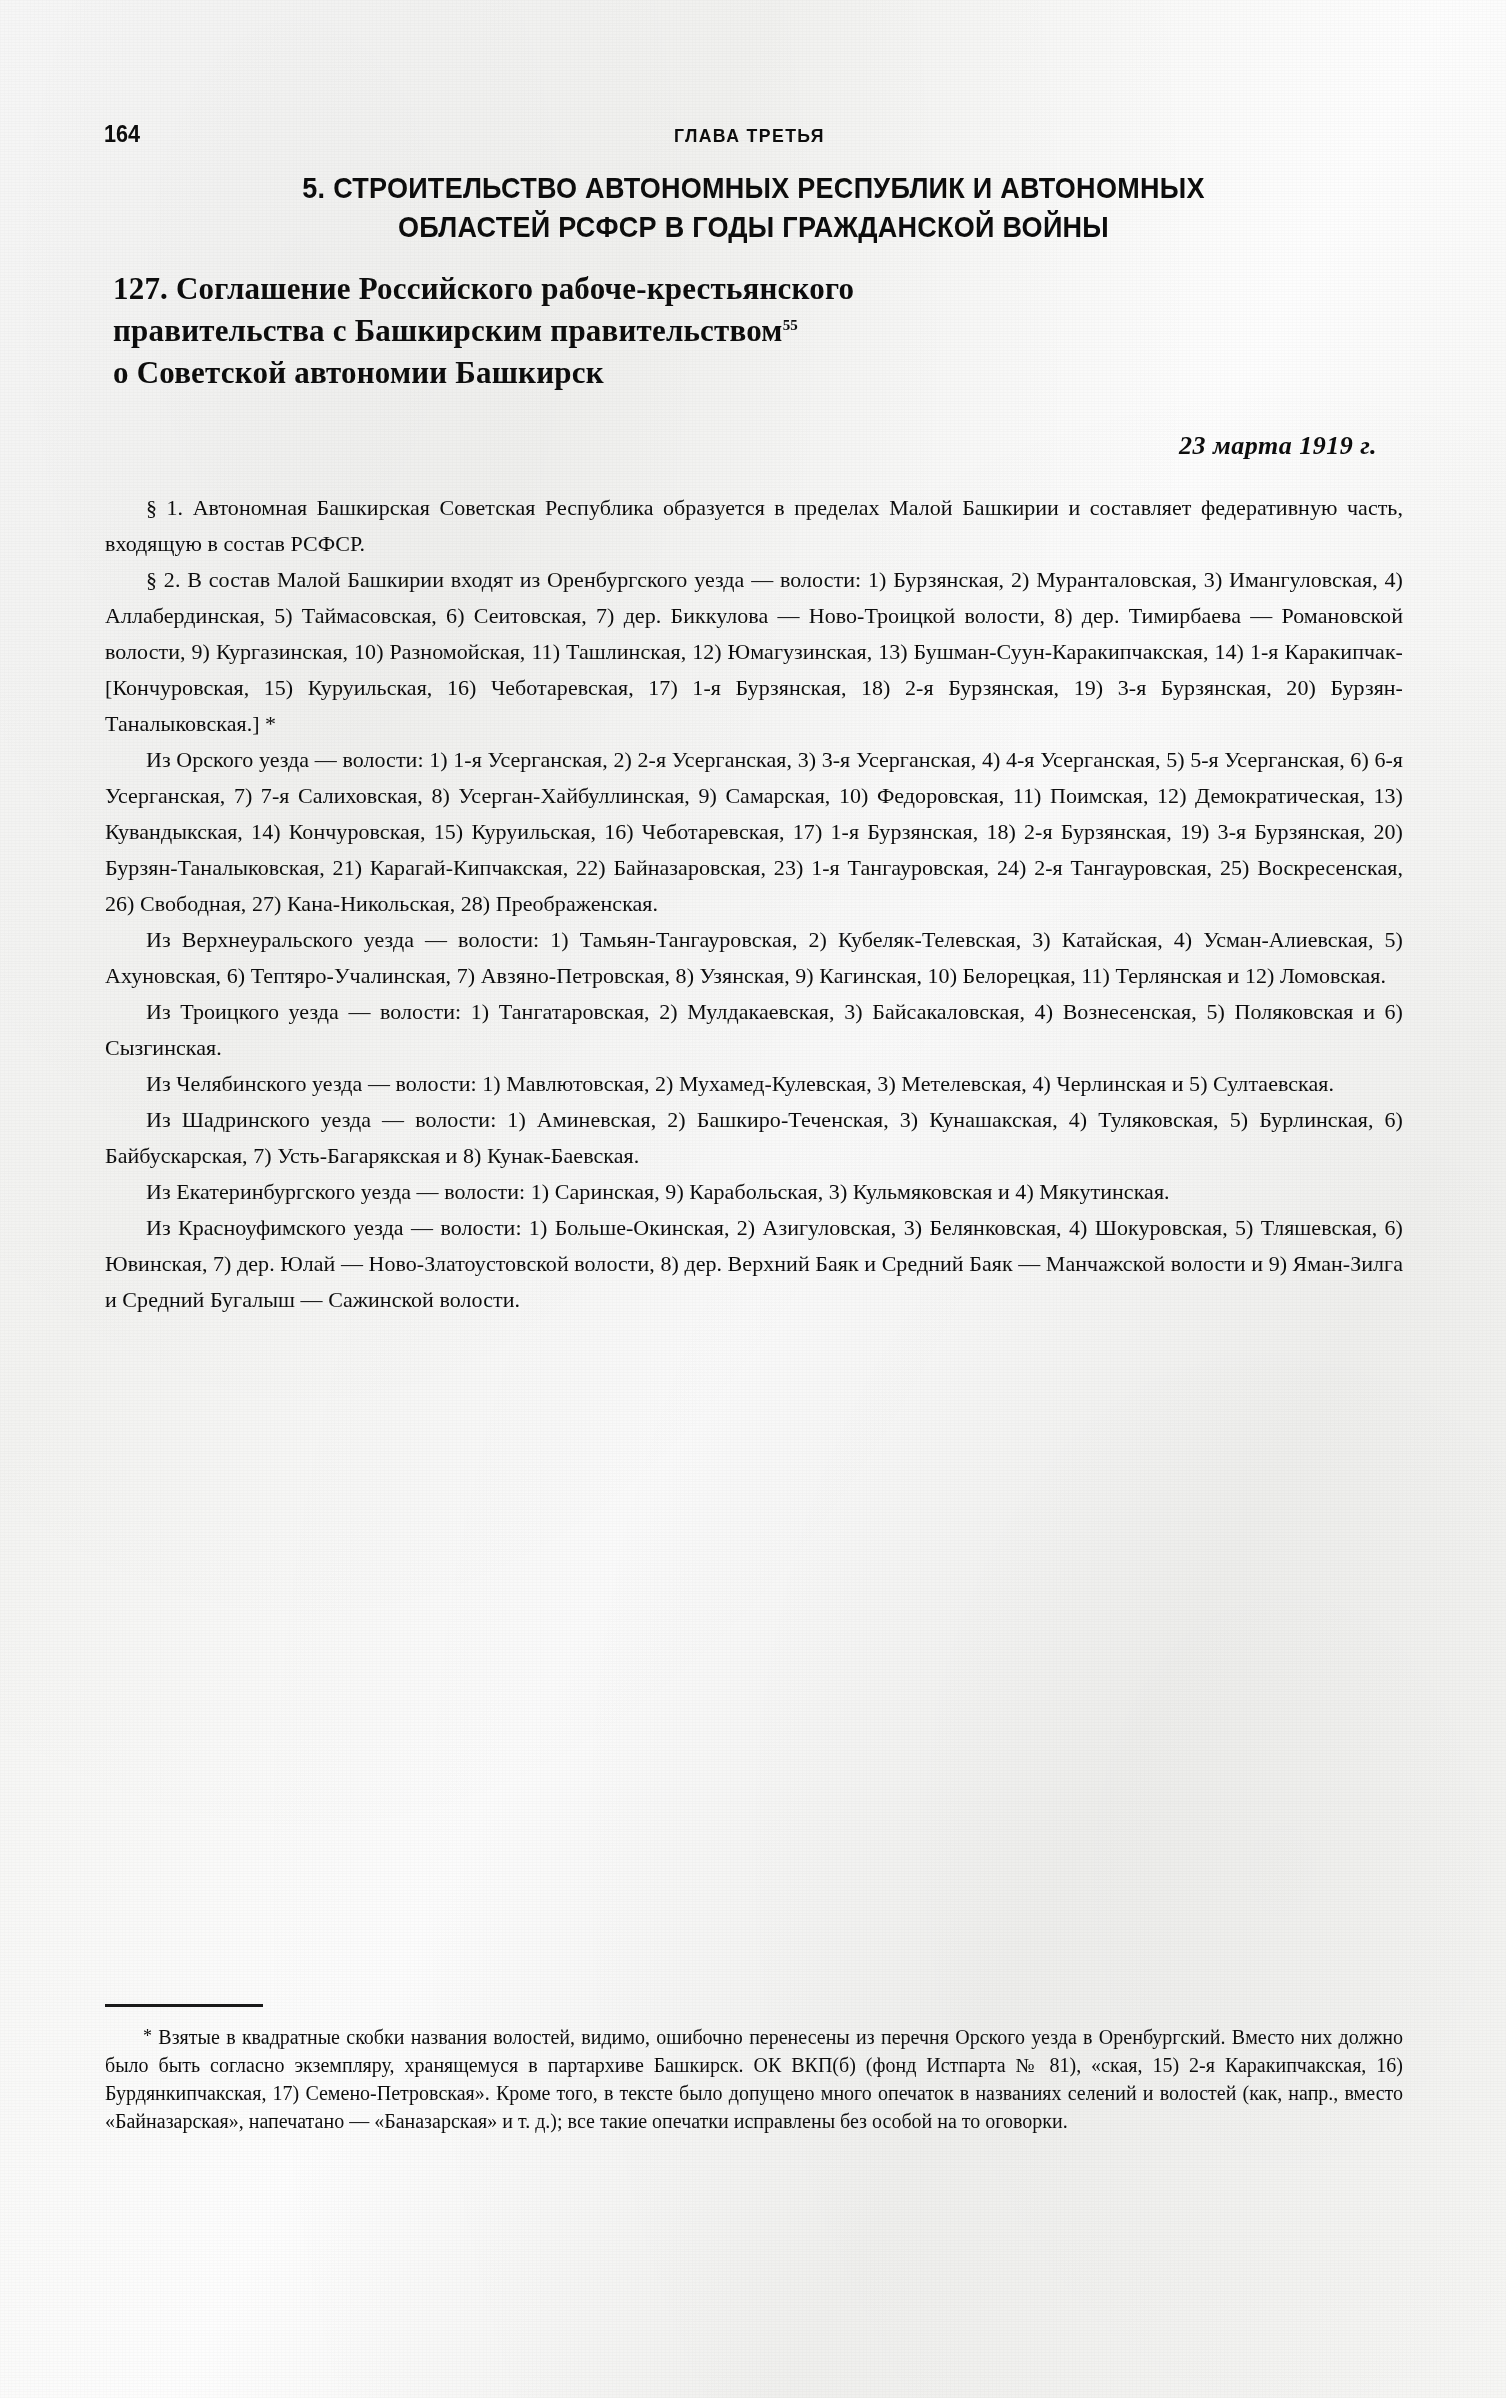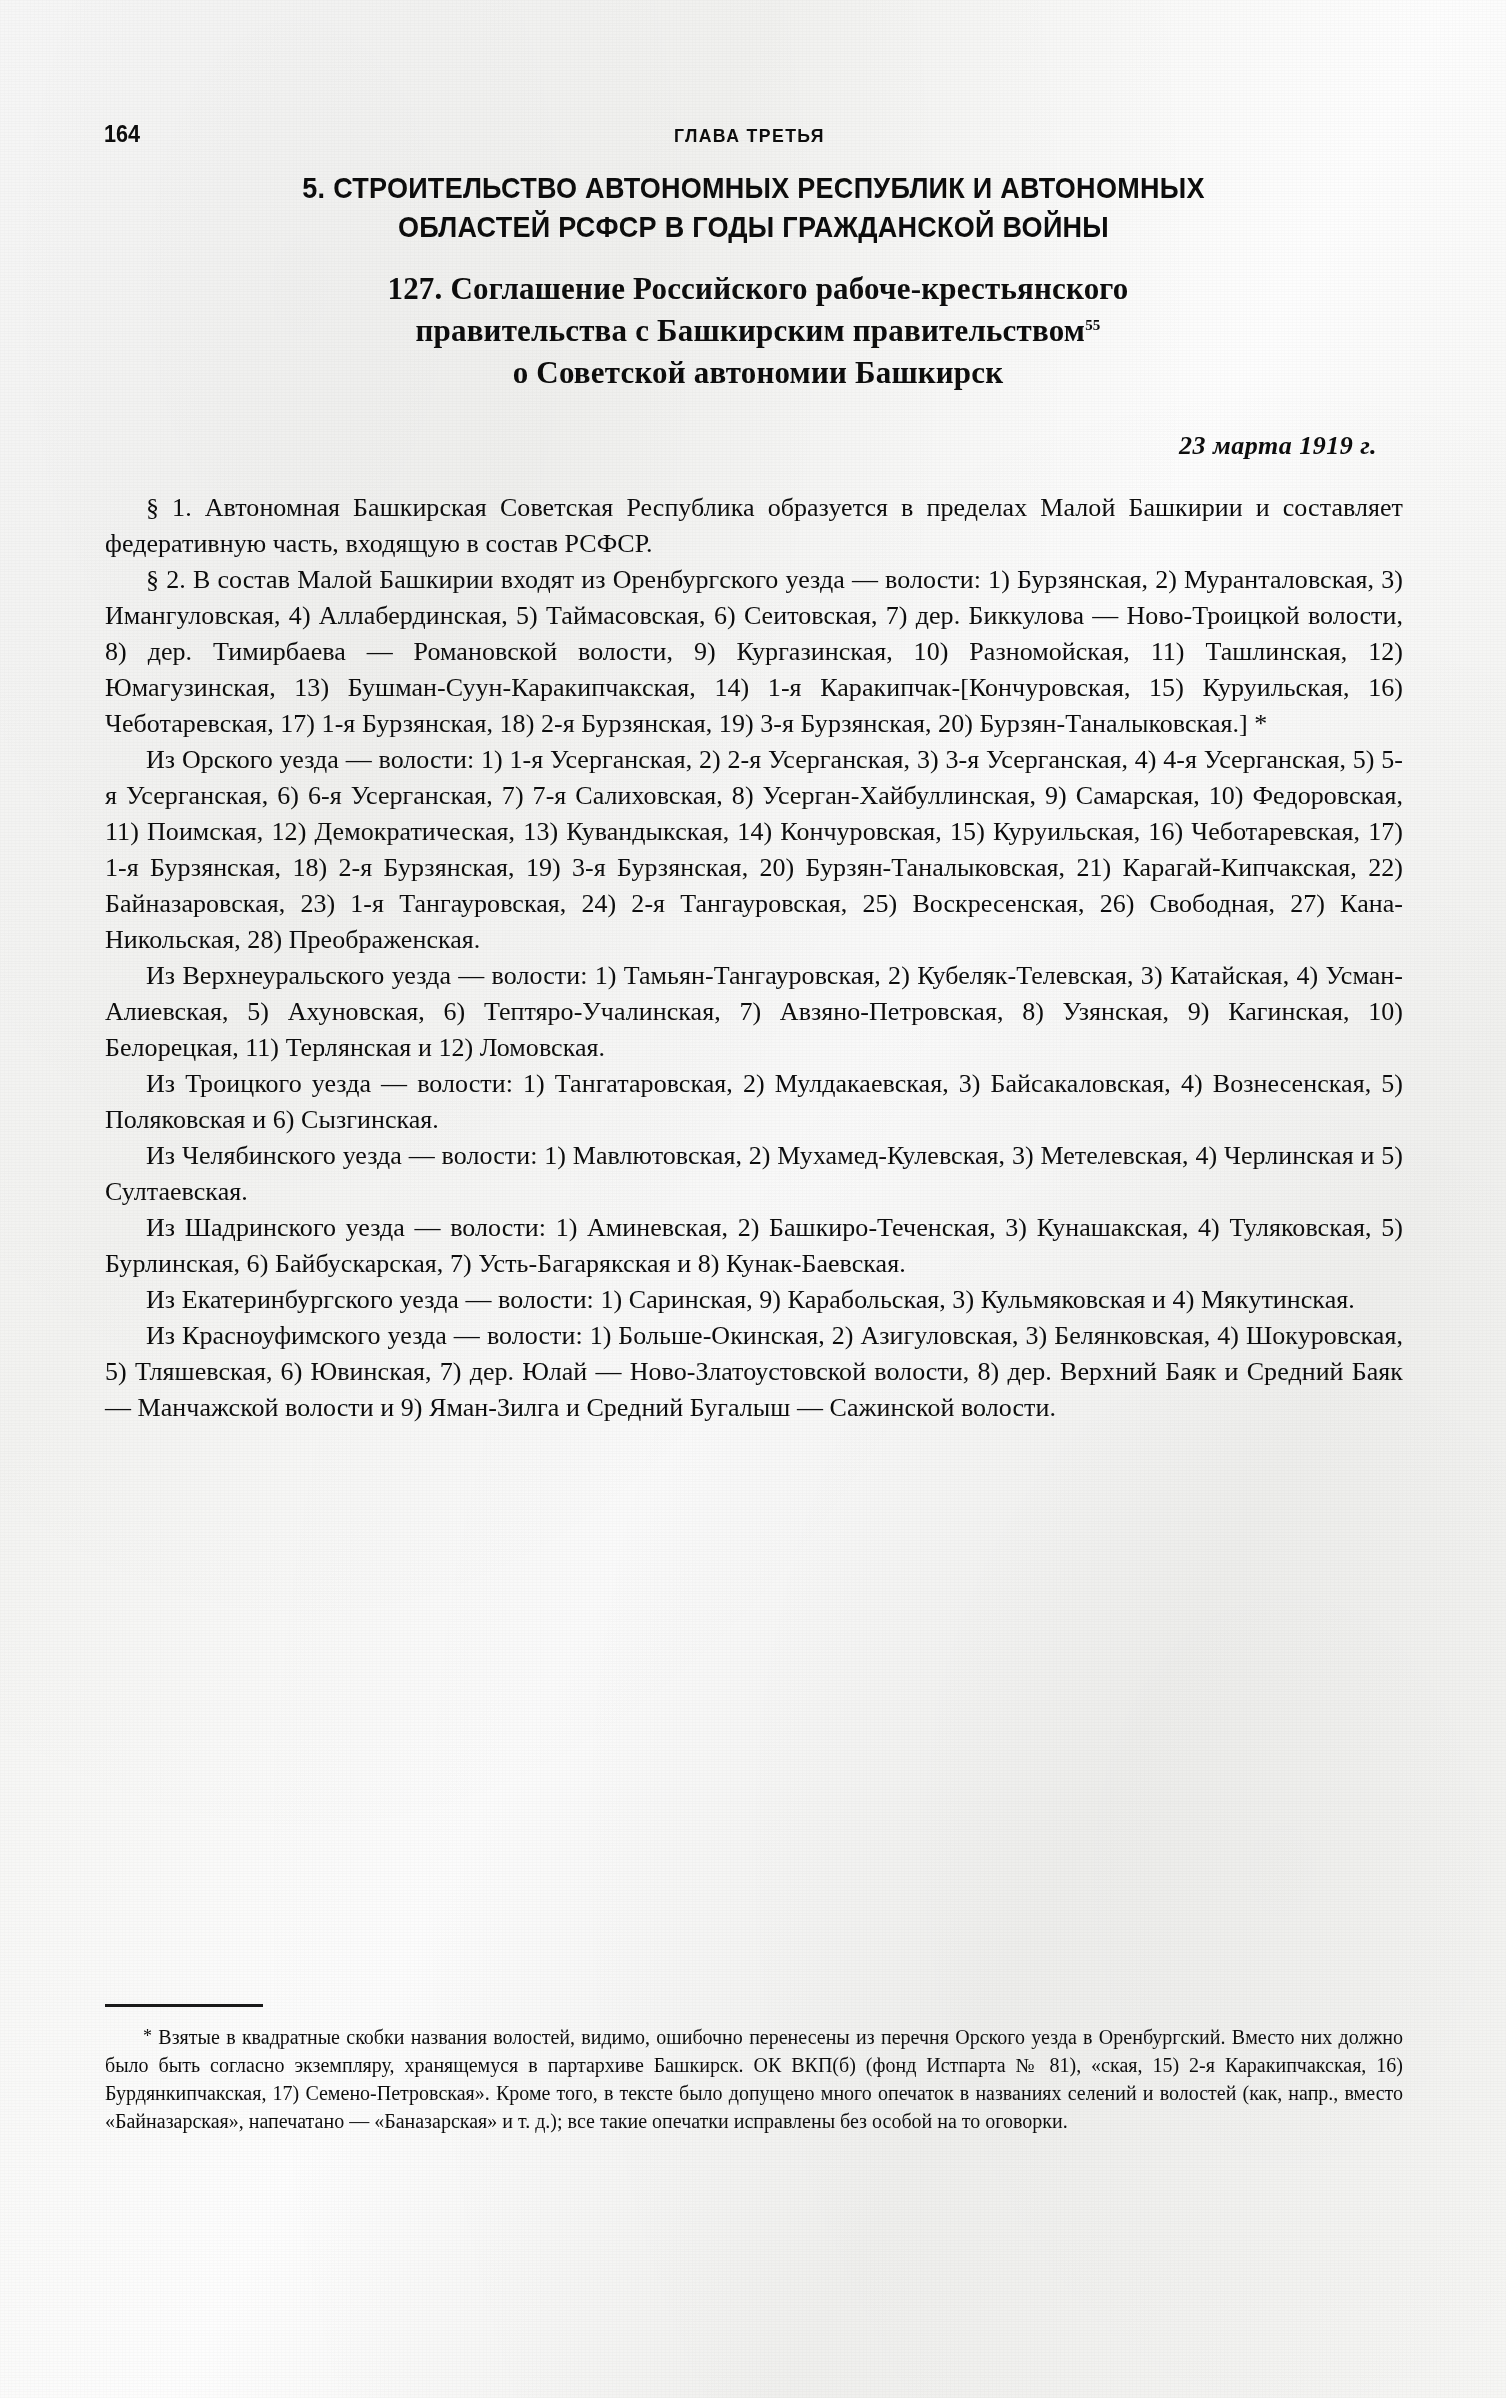--- a/index.html
+++ b/index.html
@@ -86,21 +86,20 @@
   }
   .section-heading .l1 { display:block; transform: scaleX(0.90); }
   .section-heading .l2 { display:block; transform: scaleX(0.90); }
 
   
   .doc-title {
     position: absolute;
     top: 268px;
     left: 113px;
     right: 104px;
-    text-align: center;
     font-family: "Liberation Serif", "DejaVu Serif", serif;
     font-weight: bold;
     font-size: 31px;
     line-height: 1.36;
     letter-spacing: 0.2px;
   }
   .doc-title span.line { display: block; }
   .doc-title sup {
     font-size: 15px;
     font-weight: bold;
@@ -120,21 +119,21 @@
     font-size: 26px;
     letter-spacing: 0.5px;
   }
 
   
   .body-text {
     position: absolute;
     top: 490px;
     left: 105px;
     width: 1298px;
-    font-size: 26px;
+    font-size: 22px;
     line-height: 36px;
     text-align: justify;
     text-justify: inter-word;
     letter-spacing: 0.05px;
   }
   .body-text p {
     margin: 0;
     text-indent: 41px;
     text-align: justify;
   }

